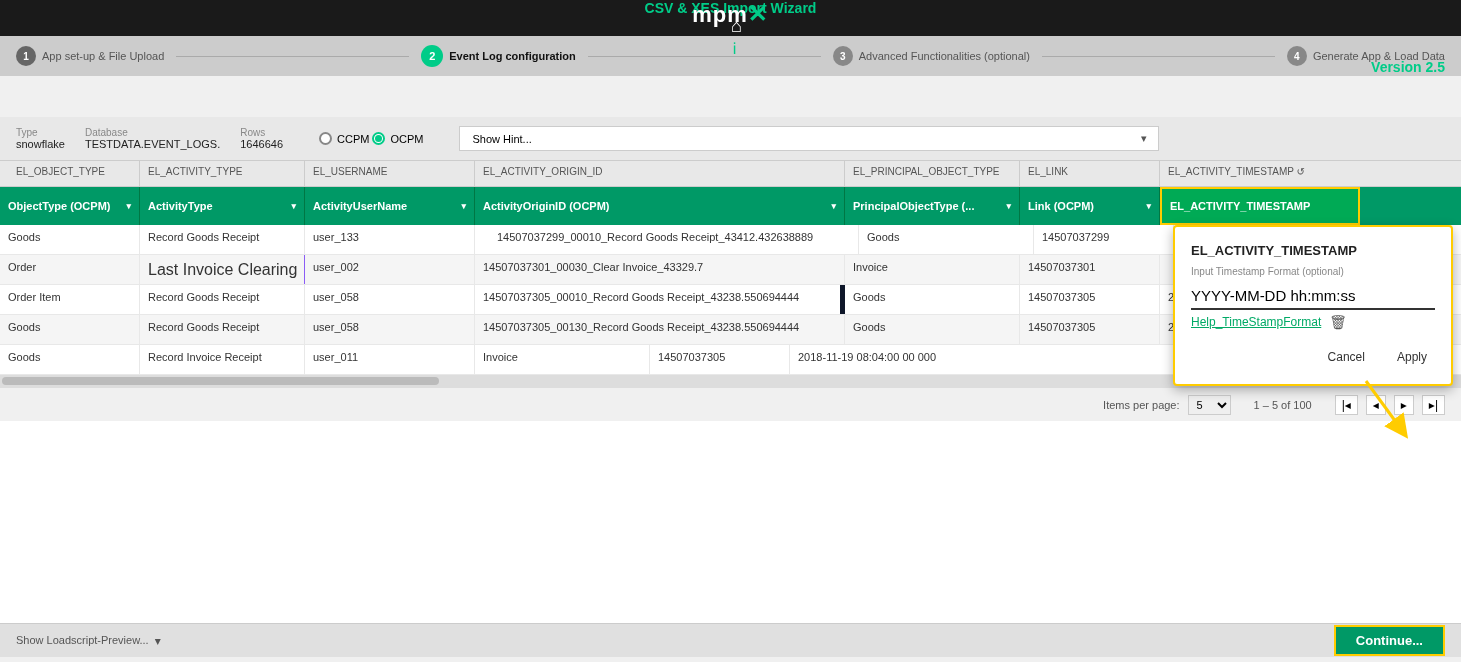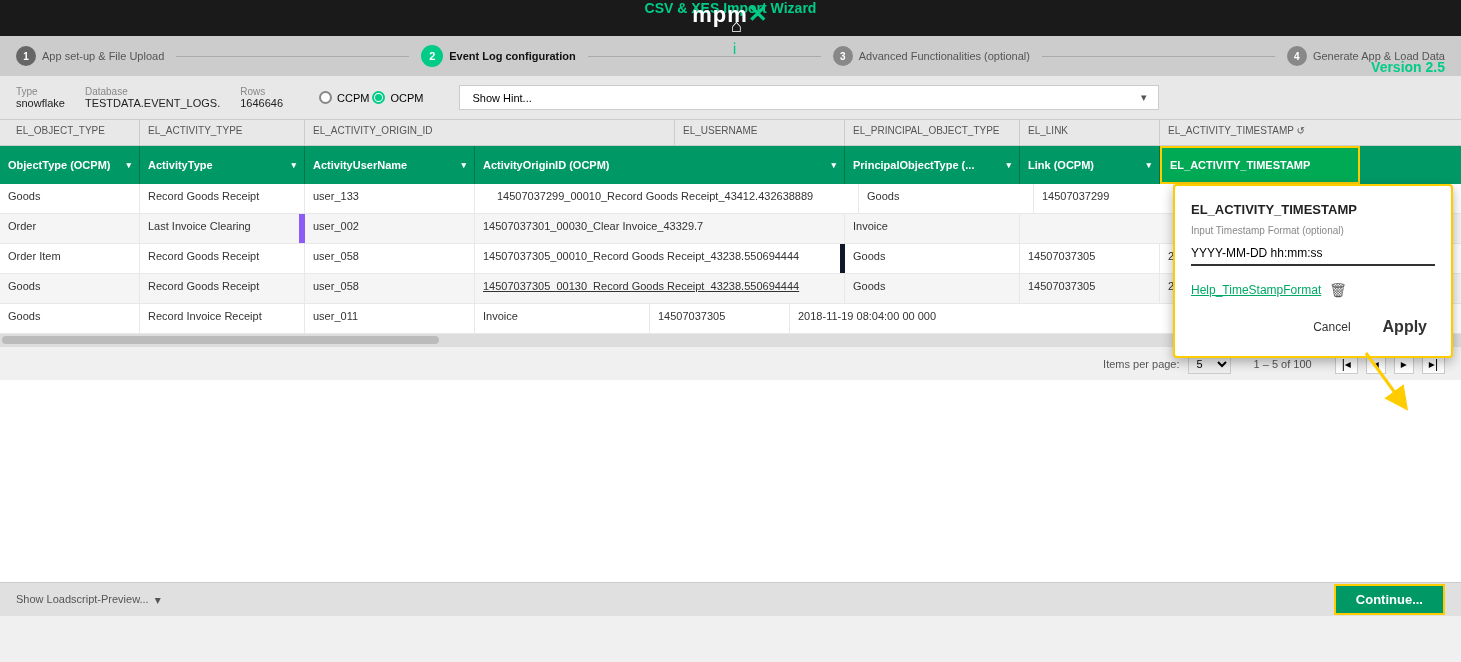--- a/index.html
+++ b/index.html
@@ -33,21 +33,21 @@
     <div style="width:20px; height:20px; border-radius:50%; background:#888; color:white; display:flex; align-items:center; justify-content:center; font-size:10px; font-weight:bold; margin-right:6px;">3</div>
     <span style="font-size:11px; color:#555;">Advanced Functionalities (optional)</span>
   </div>
   <div style="flex:1; height:1px; background:#aaa; margin:0 12px;"></div>
   <div style="display:flex; align-items:center;">
     <div style="width:20px; height:20px; border-radius:50%; background:#888; color:white; display:flex; align-items:center; justify-content:center; font-size:10px; font-weight:bold; margin-right:6px;">4</div>
     <span style="font-size:11px; color:#555;">Generate App &amp; Load Data</span>
   </div>
 </div>
 
-<div style="background:#e8e8e8; display:flex; align-items:center; padding:0 16px; height:44px; border-bottom:1px solid #ccc; gap:20px;">
+<div style="background:#e8e8e8; display:flex; align-items:center; padding:0 16px; height:44px; border-bottom:1px solid #ccc; gap:20px;margin-top:41px;">
   <div>
     <div style="color:#888; font-size:10px;">Type</div>
     <div style="color:#222; font-size:11px;">snowflake</div>
   </div>
   <div>
     <div style="color:#888; font-size:10px;">Database</div>
     <div style="color:#222; font-size:11px;">TESTDATA.EVENT_LOGS.</div>
   </div>
   <div>
     <div style="color:#888; font-size:10px;">Rows</div>
@@ -71,22 +71,22 @@
   </div>
 </div>
 
 <div style="position:relative; background:white; height:462px; overflow:hidden;">
 
   <div style="overflow:hidden;">
 
     <div style="display:flex; background:#e8e8e8; border-bottom:1px solid #ccc; height:26px;">
       <div style="width:140px; padding:5px 16px; font-size:10px; color:#555; border-right:1px solid #ccc; white-space:nowrap; overflow:hidden;">EL_OBJECT_TYPE</div>
       <div style="width:165px; padding:5px 8px; font-size:10px; color:#555; border-right:1px solid #ccc; white-space:nowrap; overflow:hidden;">EL_ACTIVITY_TYPE</div>
+      <div style="width:170px; padding:5px 8px; font-size:10px; color:#555; border-right:1px solid #ccc; white-space:nowrap; overflow:hidden;">EL_USERNAME</div>
       <div style="width:370px; padding:5px 8px; font-size:10px; color:#555; border-right:1px solid #ccc; white-space:nowrap; overflow:hidden;">EL_ACTIVITY_ORIGIN_ID</div>
-      <div style="width:170px; padding:5px 8px; font-size:10px; color:#555; border-right:1px solid #ccc; white-space:nowrap; overflow:hidden;">EL_USERNAME</div>
       <div style="width:175px; padding:5px 8px; font-size:10px; color:#555; border-right:1px solid #ccc; white-space:nowrap; overflow:hidden;">EL_PRINCIPAL_OBJECT_TYPE</div>
       <div style="width:140px; padding:5px 8px; font-size:10px; color:#555; border-right:1px solid #ccc; white-space:nowrap; overflow:hidden;">EL_LINK</div>
       <div style="width:200px; padding:5px 8px; font-size:10px; color:#555; white-space:nowrap; overflow:hidden;">EL_ACTIVITY_TIMESTAMP ↺</div>
     </div>
 
     <div style="display:flex; background:#009966; height:38px;">
       <div style="width:140px; padding:4px 8px; font-size:11px; color:white; font-weight:bold; border-right:1px solid #007744; display:flex; align-items:center; justify-content:space-between; cursor:pointer;">
         <span>ObjectType (OCPM)</span>
           <span style="font-size:9px;">▾</span>
       </div>
@@ -119,40 +119,41 @@
       <div style="width:140px; padding:6px 8px; font-size:11px; color:#333; border-right:1px solid #e8e8e8; white-space:nowrap; overflow:hidden;">Goods</div>
       <div style="width:165px; padding:6px 8px; font-size:11px; color:#333; border-right:1px solid #e8e8e8; white-space:nowrap; overflow:hidden;">Record Goods Receipt</div>
       <div style="width:170px; padding:6px 8px; font-size:11px; color:#333; border-right:1px solid #e8e8e8; white-space:nowrap; overflow:hidden;">user_133</div>
       <div style="width:370px; padding:6px 8px; font-size:11px; color:#333; border-right:1px solid #e8e8e8; white-space:nowrap; overflow:hidden;margin-left:14px;">14507037299_00010_Record Goods Receipt_43412.432638889</div>
       <div style="width:175px; padding:6px 8px; font-size:11px; color:#333; border-right:1px solid #e8e8e8; white-space:nowrap; overflow:hidden;">Goods</div>
       <div style="width:140px; padding:6px 8px; font-size:11px; color:#333; border-right:1px solid #e8e8e8; white-space:nowrap; overflow:hidden;">14507037299</div>
       <div style="width:200px; padding:6px 8px; font-size:11px; color:#333; white-space:nowrap; overflow:hidden;"></div>
     </div>
     <div style="display:flex; border-bottom:1px solid #e8e8e8; height:30px; background:#f5f5f5;">
       <div style="width:140px; padding:6px 8px; font-size:11px; color:#333; border-right:1px solid #e8e8e8; white-space:nowrap; overflow:hidden;">Order</div>
-      <div style="width:165px; padding:6px 8px; font-size:11px; color:#333; border-right:6px solid #8b5cf6; white-space:nowrap; overflow:hidden;">Last Invoice Clearing</div>
+      <div style="width:165px; padding:6px 8px; font-size:16px; color:#333; border-right:1px solid #8b5cf6; white-space:nowrap; overflow:hidden;">Last Invoice Clearing</div>
       <div style="width:170px; padding:6px 8px; font-size:11px; color:#333; border-right:1px solid #e8e8e8; white-space:nowrap; overflow:hidden;">user_002</div>
       <div style="width:370px; padding:6px 8px; font-size:11px; color:#333; border-right:1px solid #e8e8e8; white-space:nowrap; overflow:hidden;">14507037301_00030_Clear Invoice_43329.7</div>
       <div style="width:175px; padding:6px 8px; font-size:11px; color:#333; border-right:1px solid #e8e8e8; white-space:nowrap; overflow:hidden;">Invoice</div>
+      <div style="width:140px; padding:6px 8px; font-size:11px; color:#333; border-right:1px solid #e8e8e8; white-space:nowrap; overflow:hidden;">14507037301</div>
       <div style="width:200px; padding:6px 8px; font-size:11px; color:#333; white-space:nowrap; overflow:hidden;"></div>
     </div>
     <div style="display:flex; border-bottom:1px solid #e8e8e8; height:30px; background:white;">
       <div style="width:140px; padding:6px 8px; font-size:11px; color:#333; border-right:1px solid #e8e8e8; white-space:nowrap; overflow:hidden;">Order Item</div>
       <div style="width:165px; padding:6px 8px; font-size:11px; color:#333; border-right:1px solid #e8e8e8; white-space:nowrap; overflow:hidden;">Record Goods Receipt</div>
       <div style="width:170px; padding:6px 8px; font-size:11px; color:#333; border-right:1px solid #e8e8e8; white-space:nowrap; overflow:hidden;">user_058</div>
       <div style="width:370px; padding:6px 8px; font-size:11px; color:#333; border-right:5px solid #0f172a; white-space:nowrap; overflow:hidden;">14507037305_00010_Record Goods Receipt_43238.550694444</div>
       <div style="width:175px; padding:6px 8px; font-size:11px; color:#333; border-right:1px solid #e8e8e8; white-space:nowrap; overflow:hidden;">Goods</div>
       <div style="width:140px; padding:6px 8px; font-size:11px; color:#333; border-right:1px solid #e8e8e8; white-space:nowrap; overflow:hidden;">14507037305</div>
       <div style="width:200px; padding:6px 8px; font-size:11px; color:#333; white-space:nowrap; overflow:hidden;">2018-05-18 13:13:00 00000</div>
     </div>
     <div style="display:flex; border-bottom:1px solid #e8e8e8; height:30px; background:#f5f5f5;">
       <div style="width:140px; padding:6px 8px; font-size:11px; color:#333; border-right:1px solid #e8e8e8; white-space:nowrap; overflow:hidden;">Goods</div>
       <div style="width:165px; padding:6px 8px; font-size:11px; color:#333; border-right:1px solid #e8e8e8; white-space:nowrap; overflow:hidden;">Record Goods Receipt</div>
       <div style="width:170px; padding:6px 8px; font-size:11px; color:#333; border-right:1px solid #e8e8e8; white-space:nowrap; overflow:hidden;">user_058</div>
-      <div style="width:370px; padding:6px 8px; font-size:11px; color:#333; border-right:1px solid #e8e8e8; white-space:nowrap; overflow:hidden;text-decoration:underline;">14507037305_00130_Record Goods Receipt_43238.550694444</div>
+      <div style="width:370px; padding:6px 8px; font-size:11px; color:#333; border-right:1px solid #e8e8e8; white-space:nowrap; overflow:hidden;">14507037305_00130_Record Goods Receipt_43238.550694444</div>
       <div style="width:175px; padding:6px 8px; font-size:11px; color:#333; border-right:1px solid #e8e8e8; white-space:nowrap; overflow:hidden;">Goods</div>
       <div style="width:140px; padding:6px 8px; font-size:11px; color:#333; border-right:1px solid #e8e8e8; white-space:nowrap; overflow:hidden;">14507037305</div>
       <div style="width:200px; padding:6px 8px; font-size:11px; color:#333; white-space:nowrap; overflow:hidden;">2018-05-18 13:13:00 0000</div>
     </div>
     <div style="display:flex; border-bottom:1px solid #e8e8e8; height:30px; background:white;">
       <div style="width:140px; padding:6px 8px; font-size:11px; color:#333; border-right:1px solid #e8e8e8; white-space:nowrap; overflow:hidden;">Goods</div>
       <div style="width:165px; padding:6px 8px; font-size:11px; color:#333; border-right:1px solid #e8e8e8; white-space:nowrap; overflow:hidden;">Record Invoice Receipt</div>
       <div style="width:170px; padding:6px 8px; font-size:11px; color:#333; border-right:1px solid #e8e8e8; white-space:nowrap; overflow:hidden;">user_011</div>
       <div style="width:175px; padding:6px 8px; font-size:11px; color:#333; border-right:1px solid #e8e8e8; white-space:nowrap; overflow:hidden;">Invoice</div>
       <div style="width:140px; padding:6px 8px; font-size:11px; color:#333; border-right:1px solid #e8e8e8; white-space:nowrap; overflow:hidden;">14507037305</div>
@@ -174,28 +175,28 @@
     <span style="font-size:11px; color:#555; margin:0 15px;">1 – 5 of 100</span>
     <button style="border:1px solid #ccc; background:white; padding:2px 6px; cursor:pointer; font-size:12px;">|◂</button>
     <button style="border:1px solid #ccc; background:white; padding:2px 6px; cursor:pointer; font-size:12px;">◂</button>
     <button style="border:1px solid #ccc; background:white; padding:2px 6px; cursor:pointer; font-size:12px;">▸</button>
     <button style="border:1px solid #ccc; background:white; padding:2px 6px; cursor:pointer; font-size:12px;">▸|</button>
   </div>
 
   <div style="position:absolute; top:64px; right:8px; background:white; border:2px solid #ffcc00; border-radius:4px; padding:16px; width:280px; box-shadow:0 4px 12px rgba(0,0,0,0.3); z-index:100;">
     <div style="font-size:13px; font-weight:bold; color:#222; margin-bottom:8px;">EL_ACTIVITY_TIMESTAMP</div>
     <div style="font-size:10px; color:#888; margin-bottom:6px;">Input Timestamp Format (optional)</div>
-    <input type="text" style="width: 100%; border-top: none; border-right: none; border-left: none; border-image: initial; border-bottom: 2px solid rgb(51, 51, 51); padding: 4px 0px; font-size: 12px; outline: none; margin-bottom: 16px;" value="YYYY-MM-DD hh:mm:ss">
+    <input type="text" style="width: 100%; border-top: none; border-right: none; border-left: none; border-image: initial; border-bottom: 2px solid rgb(51, 51, 51); padding: 4px 0px; font-size: 15px; outline: none; margin-bottom: 4px;" value="YYYY-MM-DD hh:mm:ss">
     <div style="display:flex; align-items:center; gap:8px; margin-bottom:16px;">
       <span style="color:#00aa66; font-size:12px; text-decoration:underline; cursor:pointer;">Help_TimeStampFormat</span>
       <span style="color:#555; cursor:pointer; font-size:14px;">🗑</span>
     </div>
     <div style="display:flex; justify-content:flex-end; gap:16px;">
       <button style="background:none; border:none; padding:4px 8px; cursor:pointer; font-size:12px; color:#333;">Cancel</button>
-      <button style="background:none; border:none; padding:4px 8px; cursor:pointer; font-size:16px; color:#333; font-weight:bold;">Apply</button>
+      <button style="background:none; border:none; padding:4px 8px; cursor:pointer; font-size:12px; color:#333; font-weight:normal;">Apply</button>
     </div>
 
     
     <svg style="position:absolute; bottom:-52px; right:40px; width:55px; height:55px; overflow:visible;" viewBox="0 0 55 55">
       <defs>
         <marker id="arrowhead" markerWidth="8" markerHeight="8" refX="4" refY="4" orient="auto">
           <polygon points="0 0, 8 4, 0 8" fill="#ffcc00"></polygon>
         </marker>
       </defs>
       <line x1="10" y1="0" x2="45" y2="48" stroke="#ffcc00" stroke-width="3" marker-end="url(#arrowhead)"></line>

